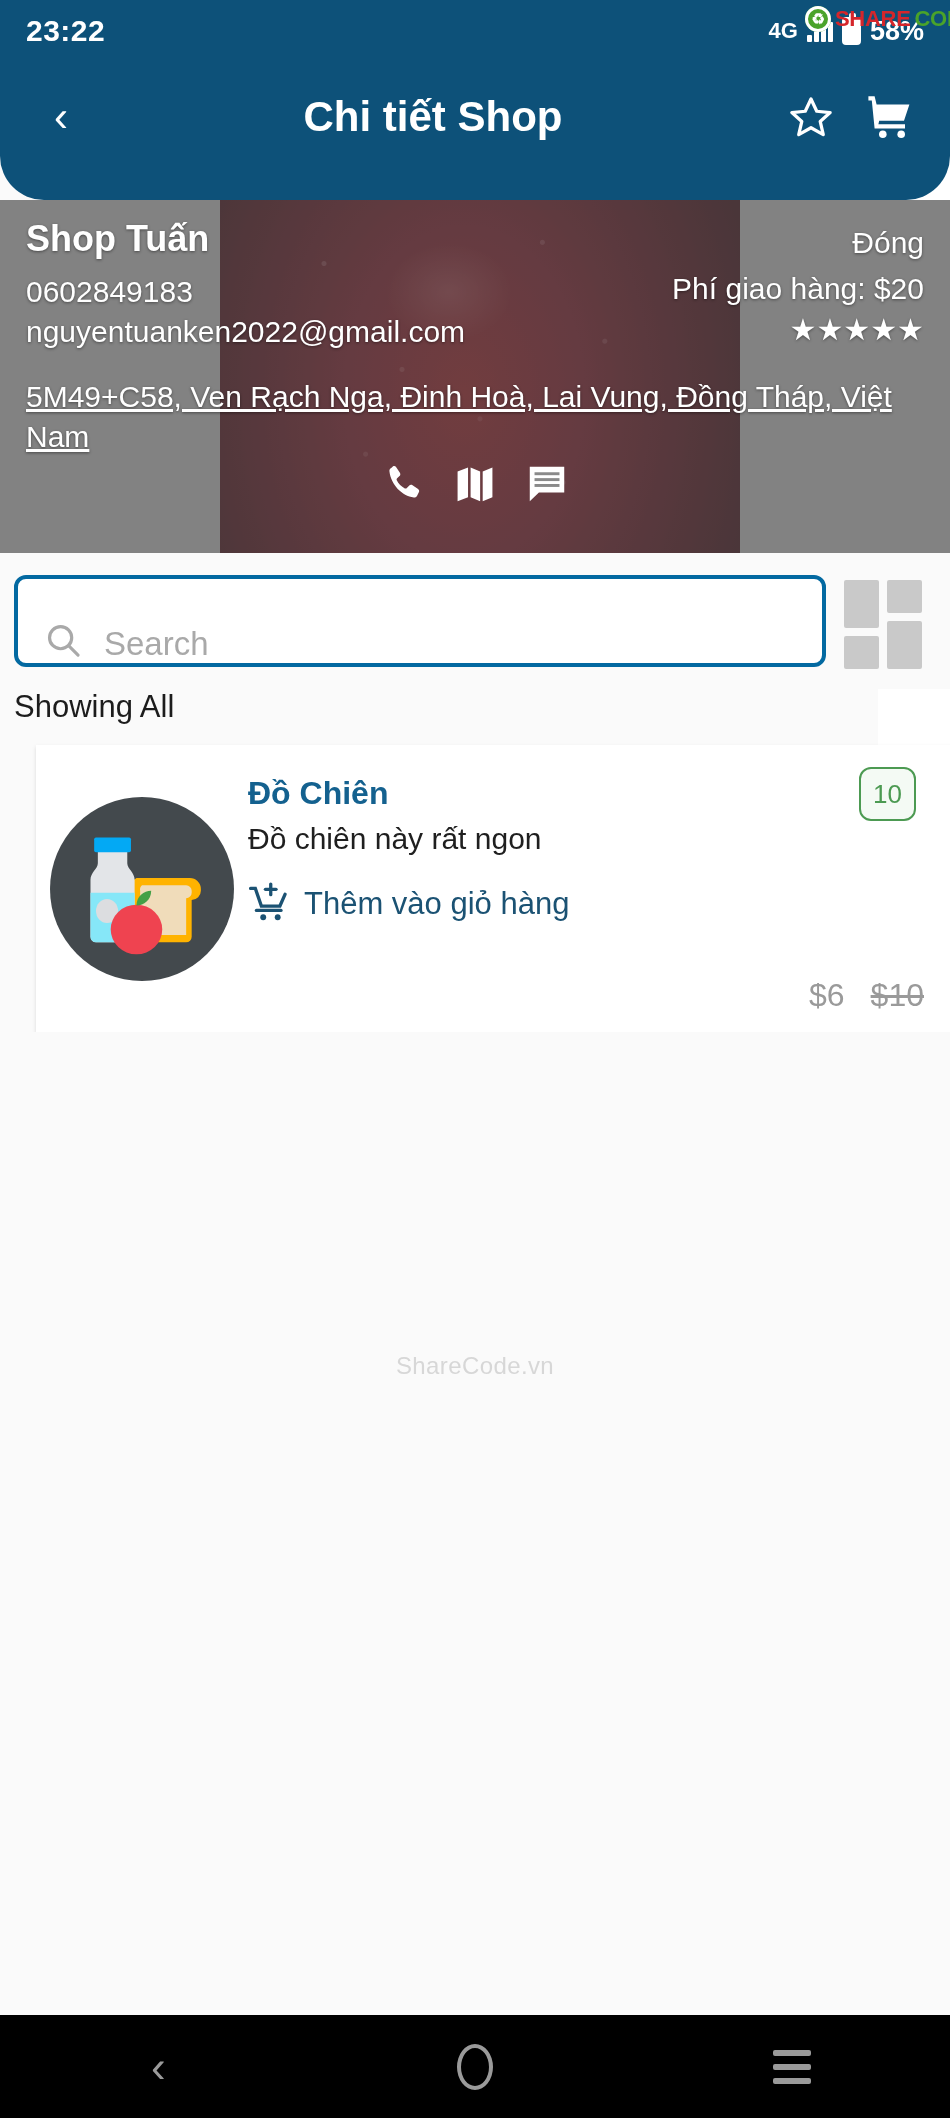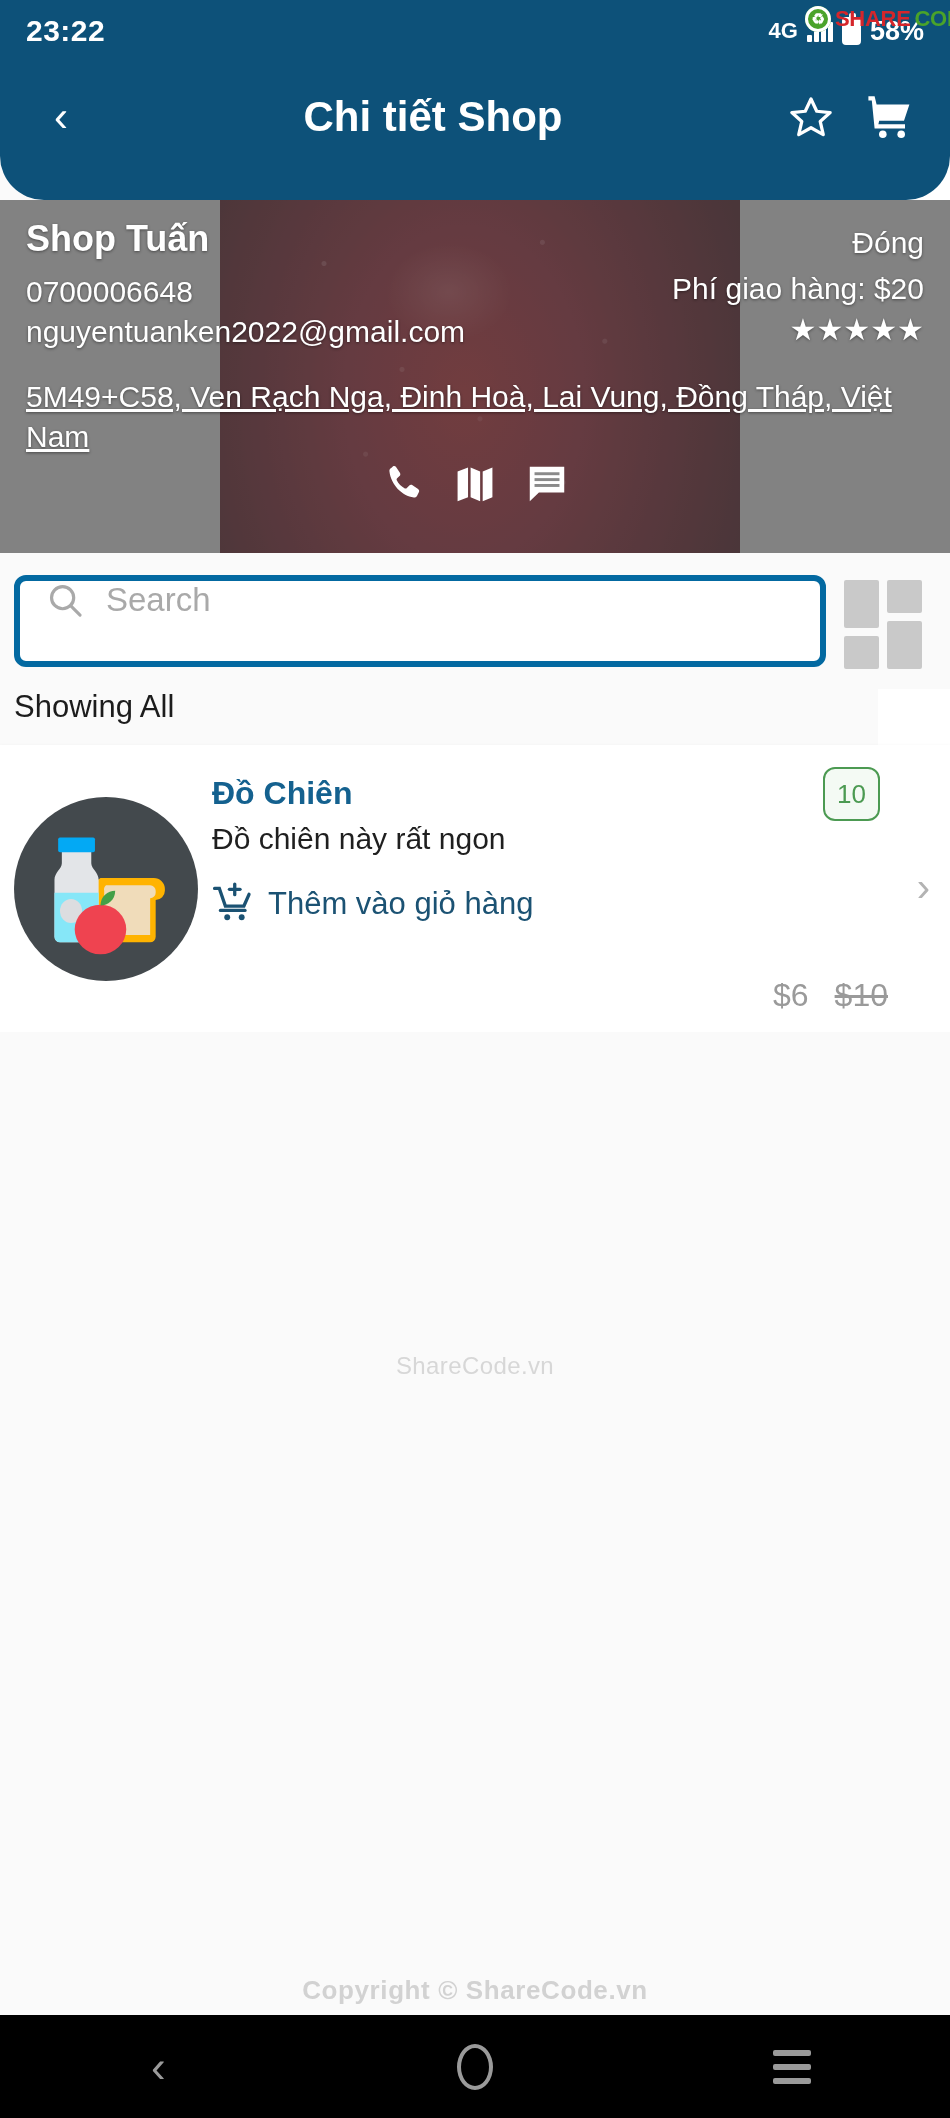--- a/index.html
+++ b/index.html
@@ -114,22 +114,22 @@
     text-decoration: underline;
   }
   .shop-actions { display:flex; justify-content:center; gap: 28px; margin-top: 6px; }
 
   
   .searchrow {
     position: absolute; top: 553px; left: 0; width: 950px; height: 136px;
     display: flex; align-items: center; padding: 0 14px; gap: 18px; background: #fafafa;
   }
   .searchbox {
-    flex: 1; height: 92px; background: #ffffff; border: 6px solid #0369a1;
-    border-radius: 12px; display: flex; align-items: flex-start; padding: 0 26px; gap: 22px;
+    flex: 1; height: 92px; background: #ffffff; border: 4px solid #0369a1;
+    border-radius: 12px; display: flex; align-items: flex-end; padding: 0 26px; gap: 22px;
   }
   .search-input {
     border: 0; outline: 0; background: transparent; flex: 1;
     font-family: "Liberation Sans", sans-serif; font-size: 33px; color: #333;
   }
   .search-input::placeholder { color: #a9a9a9; }
   .gridtoggle {
     width: 78px; height: 82px; display: grid; gap: 8px;
     grid-template-columns: 1fr 1fr; grid-template-rows: 1fr 1fr;
     margin-right: 14px;
@@ -138,21 +138,21 @@
   .gridtoggle span.g1 { grid-column: 1; grid-row: 1 / span 1; height: 48px; }
   .gridtoggle span.g2 { grid-column: 2; grid-row: 1; height: 33px; }
   .gridtoggle span.g3 { grid-column: 1; grid-row: 2; height: 33px; align-self: end; }
   .gridtoggle span.g4 { grid-column: 2; grid-row: 2; height: 48px; align-self: end; margin-top: -15px; }
 
   .showing {
     position: absolute; top: 689px; left: 14px; font-size: 31px; color: #1c1c1c;
   }
 
   
-  .prodlist { position: absolute; top: 745px; left: 0; width: 950px; }
+  .prodlist { position: absolute; top: 745px; left: 0; width: 950px; padding-left: 36px; }
   .card {
     background: #ffffff; width: 950px; height: 287px;
     display: flex; align-items: stretch; position: relative;
     box-shadow: 0 2px 4px rgba(0,0,0,0.13);
   }
   .thumb {
     width: 184px; height: 184px; border-radius: 50%; background: #43494d;
     margin: 52px 0 0 14px; flex: none; position: relative; overflow: hidden;
   }
   .card-body { flex: 1; padding: 30px 0 0 14px; position: relative; }
@@ -251,21 +251,21 @@
     <div class="banner-scrim"></div>
     <div class="banner-content">
 
       <div class="shop-row1">
         <div class="shop-name">Shop Tuấn</div>
         <div class="shop-status">Đóng</div>
       </div>
 
       <div class="shop-row2">
         <div class="shop-contact">
-          <div>0700006648</div>
+          <div>0602849183</div>
           <div>nguyentuanken2022@gmail.com</div>
         </div>
         <div class="shop-right">
           <div class="shop-fee">Phí giao hàng: $20</div>
           <div class="stars">★★★★★</div>
         </div>
       </div>
 
       <div class="shop-address">5M49+C58, Ven Rạch Nga, Đinh Hoà, Lai Vung, Đồng Tháp, Việt Nam</div>
 
@@ -356,21 +356,20 @@
           <span class="price-now">$6</span>
           <span class="price-old">$10</span>
         </div>
       </div>
     </div>
   </div>
 
   <div class="page-bg"></div>
 
   <div class="watermark">ShareCode.vn</div>
-  <div class="copyright">Copyright © ShareCode.vn</div>
 
   <div class="navbar">
     <div class="nav-btn">
       <span class="nav-back">‹</span>
     </div>
     <div class="nav-btn">
       <span class="nav-home"></span>
     </div>
     <div class="nav-btn">
       <span class="nav-recents">

